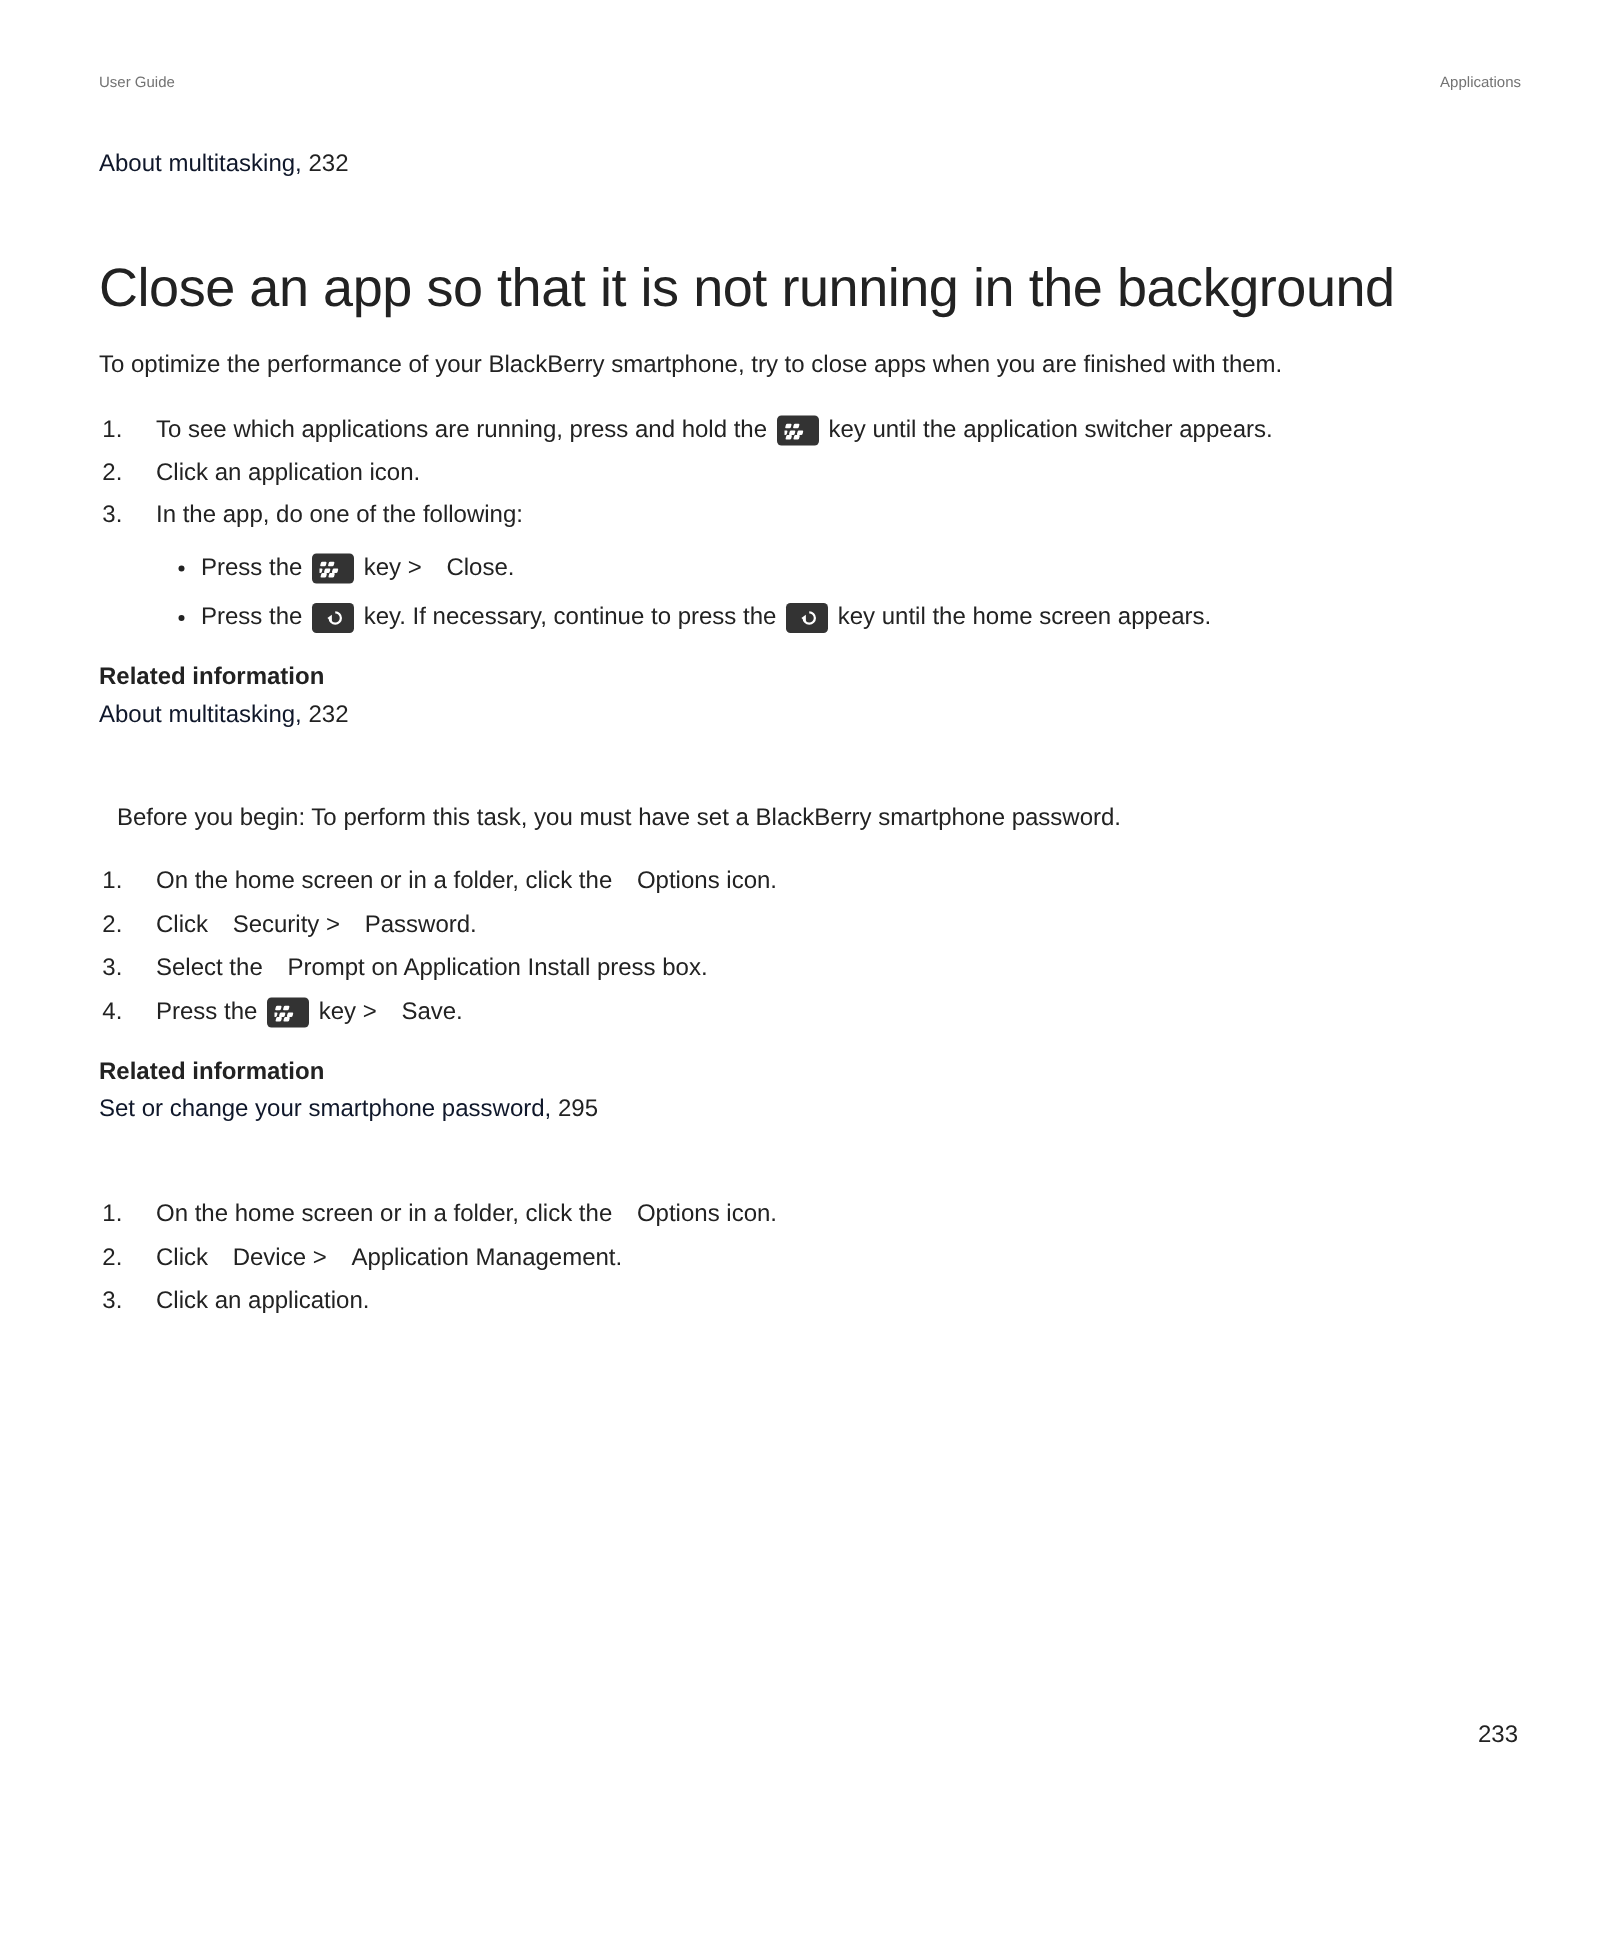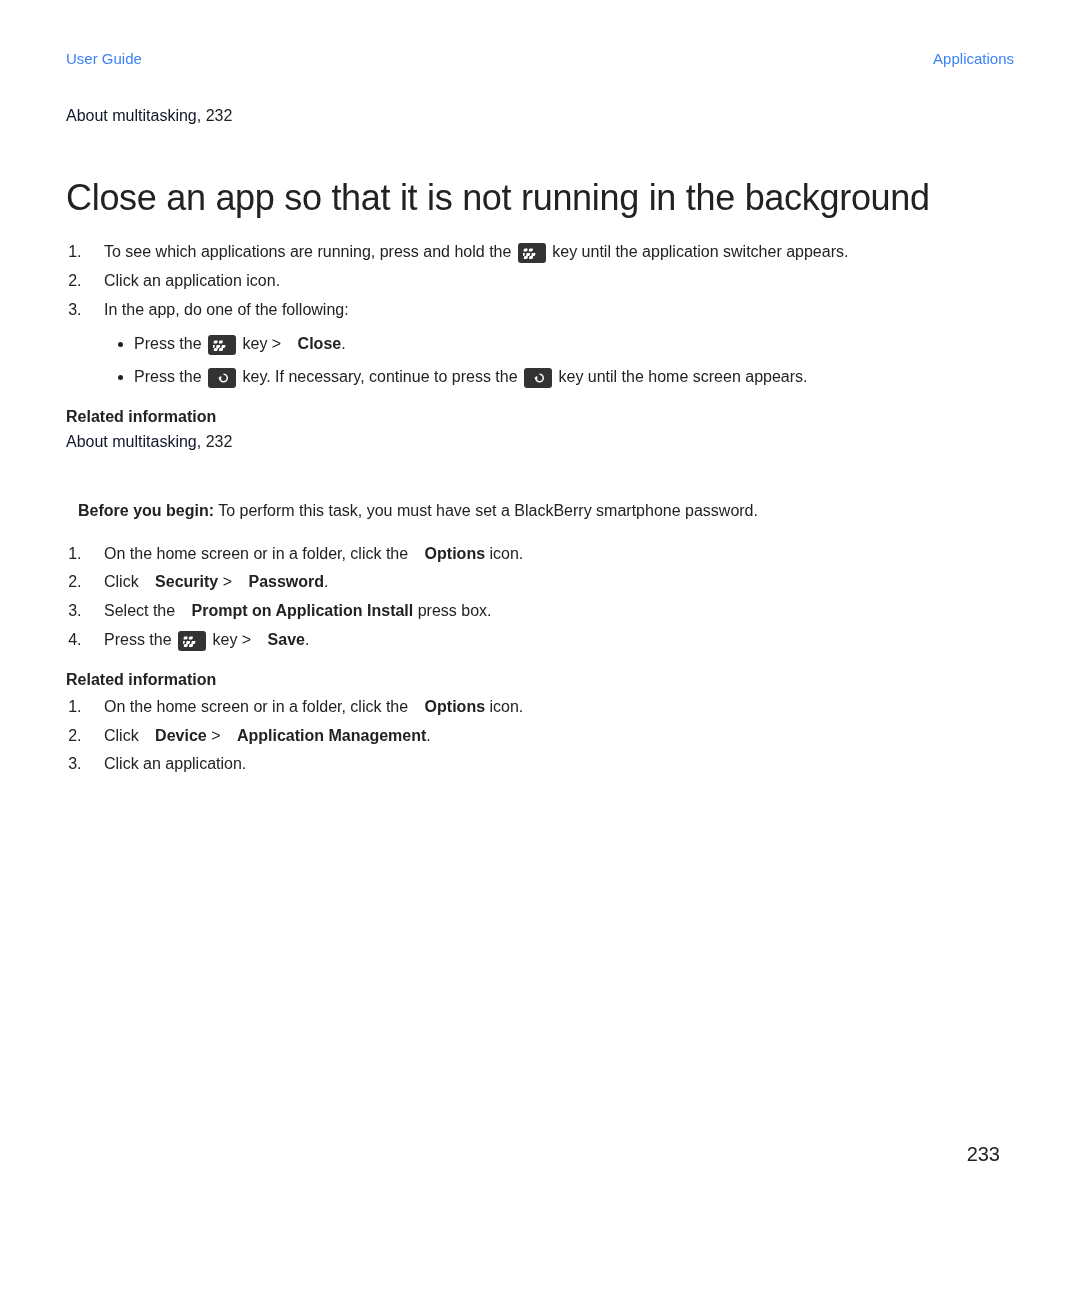--- a/index.html
+++ b/index.html
@@ -13,22 +13,22 @@
     box-sizing: border-box;
     position: relative;
   }
   .page {
     padding: 50px 66px 0 66px;
     box-sizing: border-box;
   }
   .header-row {
     display: flex;
     justify-content: space-between;
-    font-size: 15px;
-    color: #3b82f6;
+    font-size: 10px;
+    color: #737373;
     margin-bottom: 40px;
   }
   .link {
     color: #0f172a;
     text-decoration: none;
   }
   .ref-line {
     font-size: 16px;
     margin-bottom: 50px;
   }
@@ -82,44 +82,45 @@
     width: 28px;
     height: 20px;
     vertical-align: middle;
     margin: 0 2px;
   }
   .key-icon svg {
     width: 18px;
     height: 14px;
     display: block;
   }
-  .bold { font-weight: 700; padding-left: 12px; }
+  .bold { font-weight: 400; padding-left: 12px; }
   .page-number {
     position: absolute;
     bottom: 130px;
-    right: 80px;
-    font-size: 20px;
+    right: 68px;
+    font-size: 16px;
   }
 </style>
 </head>
 <body>
 
 <div class="page">
 
   <div class="header-row">
     <span>User Guide</span>
     <span>Applications</span>
   </div>
 
   <div class="ref-line">
     <a href="#" class="link">About multitasking,</a>
     <span>232</span>
   </div>
 
   <h2 class="section-heading">Close an app so that it is not running in the background</h2>
+  <p class="body-text">To optimize the performance of your BlackBerry smartphone, try to close apps when you are finished with them.</p>
 
   <ol class="steps">
     <li>
       <span>To see which applications are running, press and hold the </span><span class="key-icon">
         <svg viewBox="0 0 24 16">
             <g fill="#fff">
               <rect x="2" y="2" width="5" height="4" rx="1" transform="skewX(-15)"></rect>
               <rect x="9" y="2" width="5" height="4" rx="1" transform="skewX(-15)"></rect>
               <rect x="0" y="8" width="5" height="4" rx="1" transform="skewX(-15)"></rect>
               <rect x="7" y="8" width="5" height="4" rx="1" transform="skewX(-15)"></rect>
@@ -199,20 +200,26 @@
               <rect x="14" y="8" width="5" height="4" rx="1" transform="skewX(-15)"></rect>
               <rect x="5" y="14" width="5" height="4" rx="1" transform="skewX(-15) translate(0,-2)"></rect>
               <rect x="12" y="14" width="5" height="4" rx="1" transform="skewX(-15) translate(0,-2)"></rect>
             </g>
           </svg>
       </span><span> key &gt; </span><span class="bold">Save</span><span>.</span>
     </li>
   </ol>
 
   <div class="related-heading">Related information</div>
+  <div class="related-links">
+    <div>
+      <a href="#" class="link">Set or change your smartphone password,</a>
+      <span>295</span>
+    </div>
+  </div>
 
   <ol class="steps">
     <li>
       <span>On the home screen or in a folder, click the </span><span class="bold">Options</span><span> icon.</span>
     </li>
     <li>
       <span>Click </span><span class="bold">Device</span><span> &gt; </span><span class="bold">Application Management</span><span>.</span>
     </li>
     <li>Click an application.</li>
   </ol>

